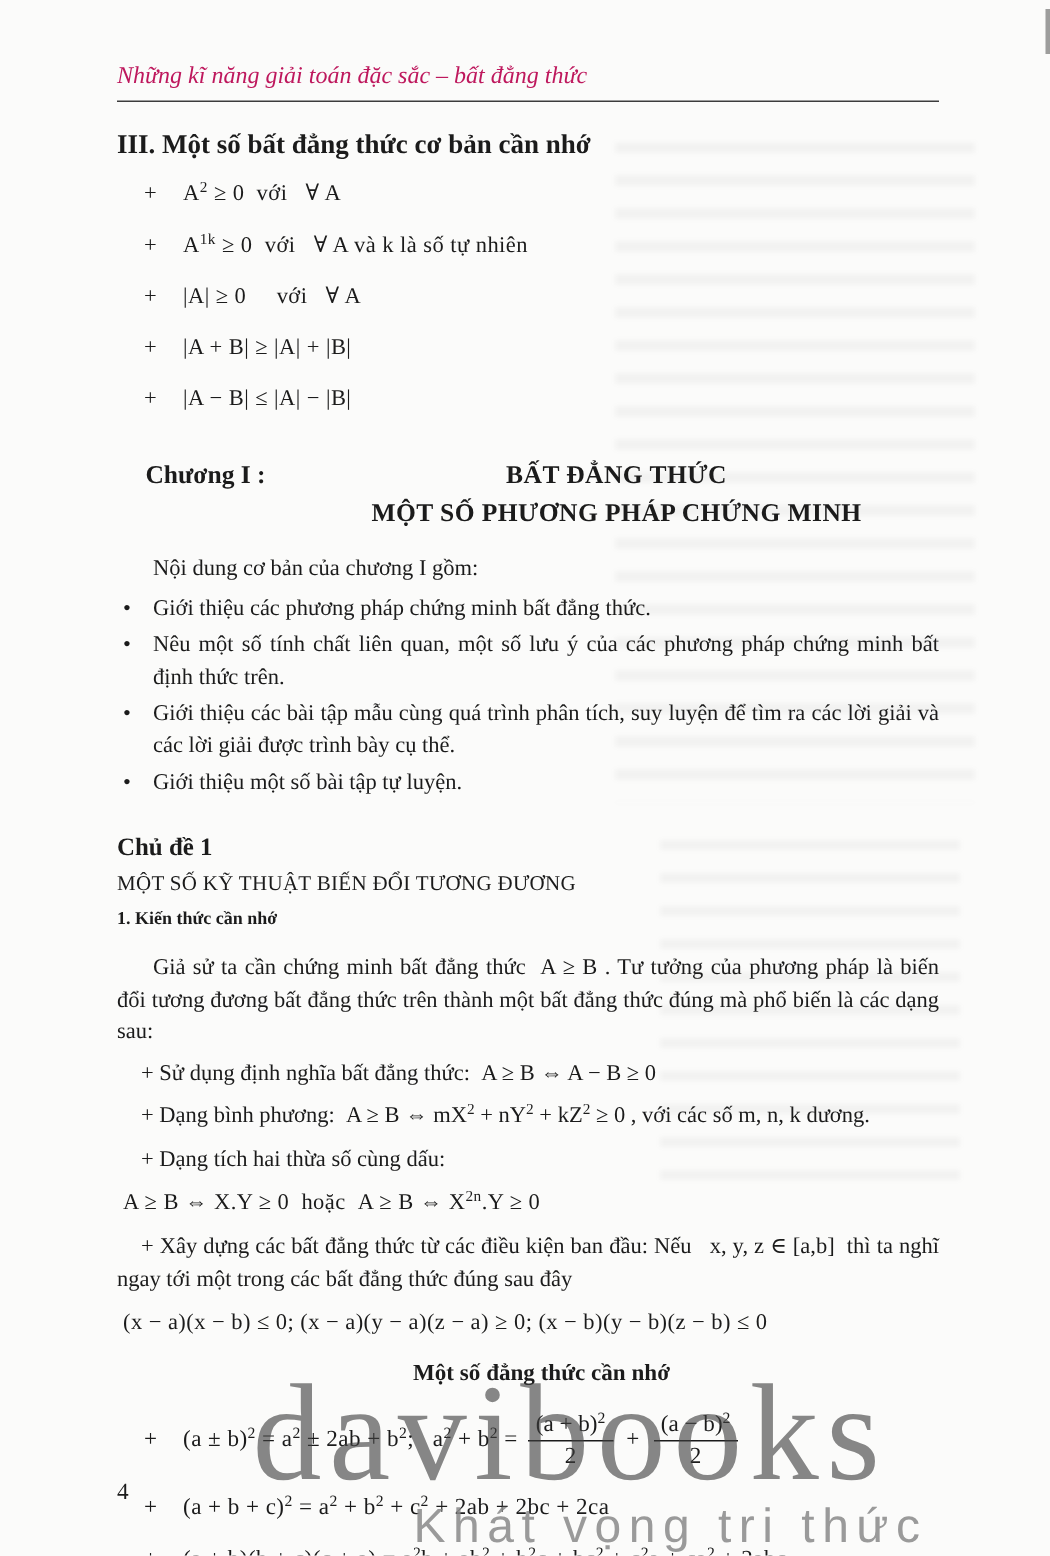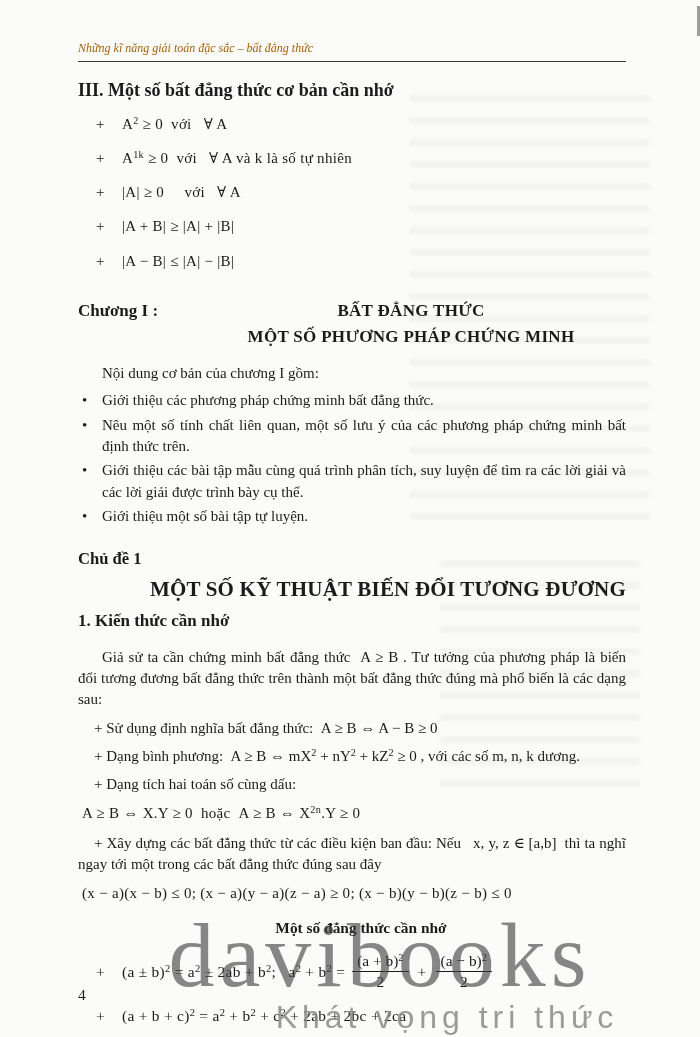--- a/index.html
+++ b/index.html
@@ -7,45 +7,45 @@
   body{
     width:700px;height:1037px;overflow:hidden;position:relative;
     background:#fbfbfa;color:#1b1b1b;
     font-family:"Liberation Serif","DejaVu Serif",serif;
     font-size:15px;line-height:1.42;
   }
   .page{position:absolute;inset:0;}
   .content{position:relative;z-index:2;padding:40px 74px 0 78px;}
   
   .running-header{
-    font-style:italic;font-size:12px;color:#a16207;
+    font-style:italic;font-size:16px;color:#be185d;
     padding-bottom:4px;border-bottom:1.4px solid #3c3c3c;margin-bottom:16px;
   }
   
   .sec-heading{font-size:18px;font-weight:bold;margin:0 0 10px 0;}
   .plus-list{margin:0 0 6px 0;}
   .plus-row{display:flex;align-items:center;padding-left:18px;margin:0 0 13px 0;}
   .plus{width:26px;flex:0 0 26px;}
   .math{letter-spacing:.3px;}
   sup{font-size:.68em;line-height:0;vertical-align:.5em;}
   
   .chapter{display:flex;margin:26px 0 0 0;font-weight:bold;font-size:17px;}
-  .ch-label{flex:0 0 118px;white-space:nowrap;padding-top:1px;}
+  .ch-label{flex:0 0 118px;white-space:nowrap;padding-top:1px;text-align:center;}
   .ch-title{flex:1;text-align:center;line-height:1.5;letter-spacing:.3px;}
   
   .indent{text-indent:24px;margin:14px 0 6px 0;}
   p{margin:0;}
   .bullets{margin:2px 0 0 0;}
   .bullet-row{display:flex;margin:0 0 3px 0;}
   .dot{flex:0 0 20px;padding-left:4px;}
   .bt{flex:1;text-align:justify;}
   
   .topic-heading{font-size:16.6px;font-weight:bold;margin:20px 0 4px 0;}
-  .topic-subtitle{text-align:right;font-weight:bold;font-size:21px;letter-spacing:.2px;margin:0 0 4px 0;}
-  .knowledge-heading{font-size:17px;font-weight:bold;margin:2px 0 4px 0;}
+  .topic-subtitle{text-align:left;font-weight:normal;font-size:14px;letter-spacing:.2px;margin:0 0 4px 0;}
+  .knowledge-heading{font-size:12px;font-weight:bold;margin:2px 0 4px 0;}
   .just{text-align:justify;}
   .method{margin:7px 0;text-indent:16px;}
   .method.eq{text-indent:4px;letter-spacing:.3px;margin:8px 0;}
   
   .identities-heading{font-size:15.4px;font-weight:bold;margin:12px 0 6px 0;padding-left:18px;text-align:center;}
   .id-row{display:flex;align-items:center;padding-left:18px;margin:14px 0;font-size:15.4px;}
   .frac{display:inline-flex;flex-direction:column;align-items:center;margin:0 7px;line-height:1.15;}
   .frac .num{display:block;padding:0 5px 1px 5px;border-bottom:1.2px solid #1b1b1b;text-align:left;}
   .frac .den{display:block;padding-top:1px;text-align:center;}
   .op{margin:0 2px;}
@@ -142,21 +142,21 @@
     </div>
 
     <h3 class="topic-heading">Chủ đề 1</h3>
     <div class="topic-subtitle">MỘT SỐ KỸ THUẬT BIẾN ĐỔI TƯƠNG ĐƯƠNG</div>
     <h4 class="knowledge-heading">1. Kiến thức cần  nhớ</h4>
 
     <p class="indent just">Giả sử ta cần chứng minh bất đẳng thức &nbsp;A ≥ B . Tư tưởng của phương pháp là biến đổi tương đương bất đẳng thức trên thành một bất đẳng thức đúng mà phổ biến là các dạng sau:</p>
 
     <p class="method just">+ Sử dụng định nghĩa bất đẳng thức: &nbsp;A ≥ B ⇔ A − B ≥ 0</p>
     <p class="method just">+ Dạng bình phương: &nbsp;A ≥ B ⇔ mX<sup>2</sup> + nY<sup>2</sup> + kZ<sup>2</sup> ≥ 0 , với các số m, n, k dương.</p>
-    <p class="method">+ Dạng tích hai toán số cùng dấu:</p>
+    <p class="method">+ Dạng tích hai thừa số cùng dấu:</p>
     <p class="method eq">A ≥ B ⇔ X.Y ≥ 0 &nbsp;hoặc &nbsp;A ≥ B ⇔ X<sup>2n</sup>.Y ≥ 0</p>
     <p class="method just">+ Xây dựng các bất đẳng thức từ các điều kiện ban đầu: Nếu &nbsp;&nbsp;x, y, z ∈ [a,b] &nbsp;thì ta nghĩ ngay tới một trong các bất đẳng thức đúng sau đây</p>
     <p class="method eq">(x − a)(x − b) ≤ 0; (x − a)(y − a)(z − a) ≥ 0; (x − b)(y − b)(z − b) ≤ 0</p>
 
     <h4 class="identities-heading">Một số đẳng thức cần nhớ</h4>
 
     <div class="id-row">
       <span class="plus">+</span>
       <span class="math">(a ± b)<sup>2</sup> = a<sup>2</sup> ± 2ab + b<sup>2</sup>; &nbsp;&nbsp;a<sup>2</sup> + b<sup>2</sup> =</span>
       <span class="frac">

